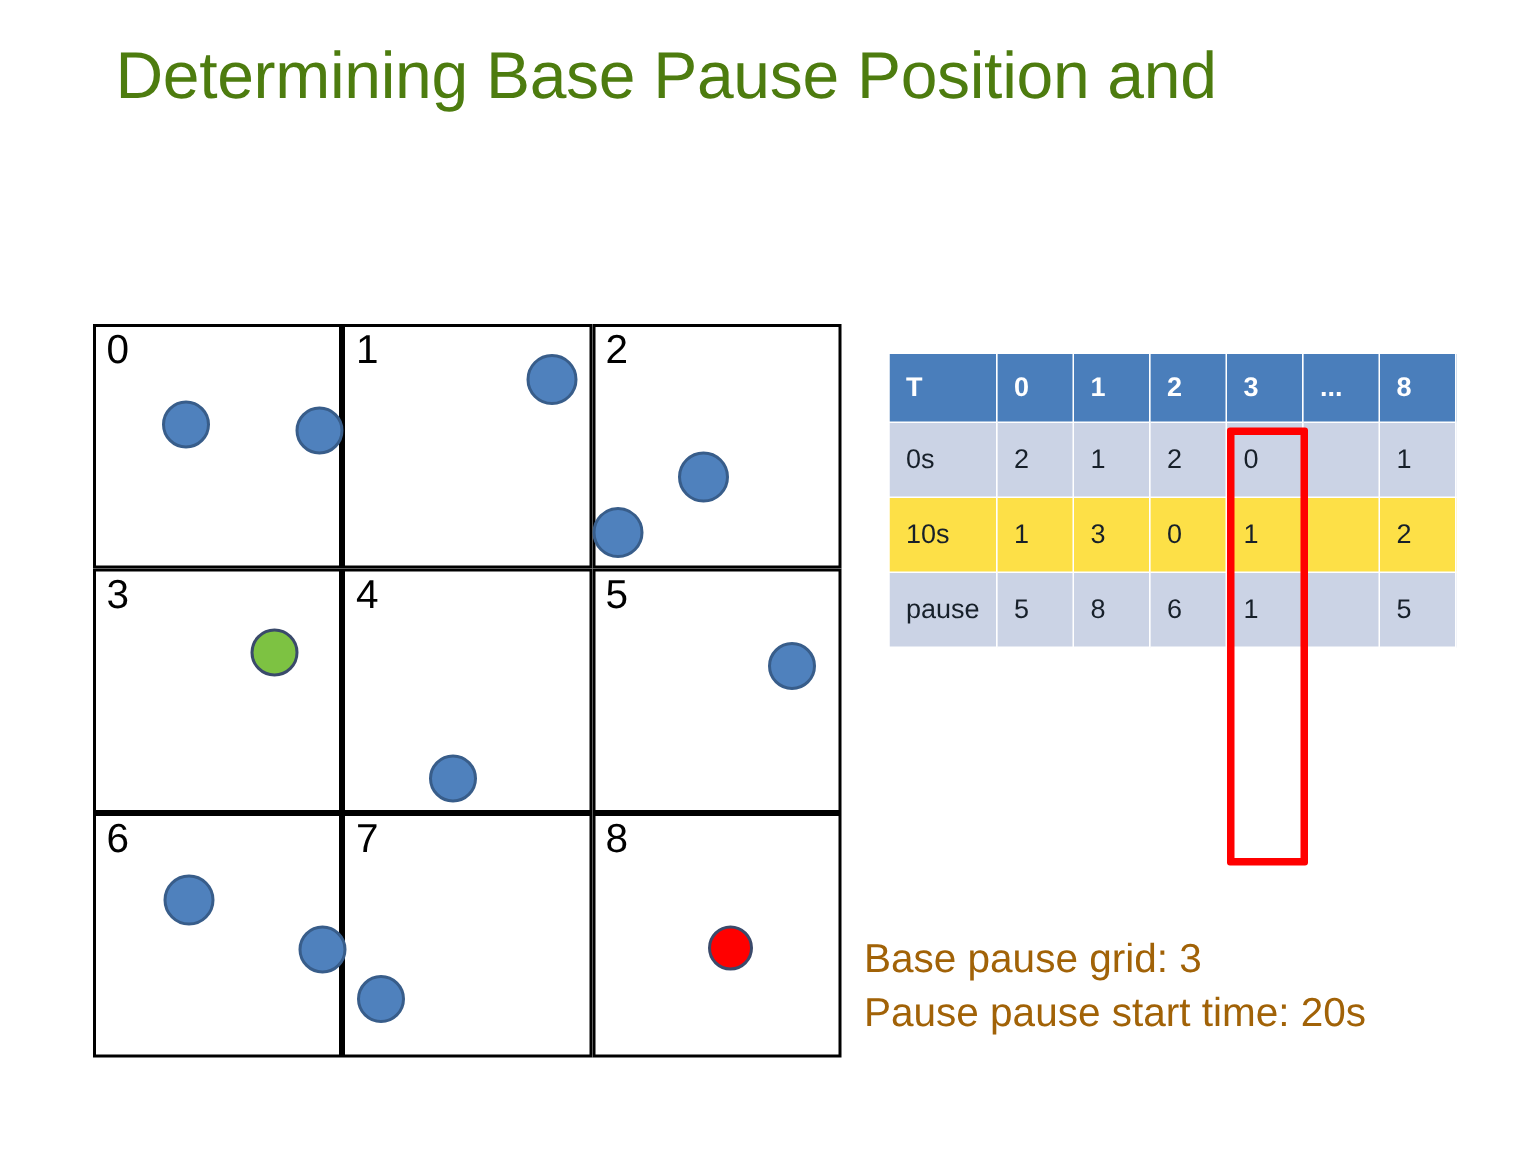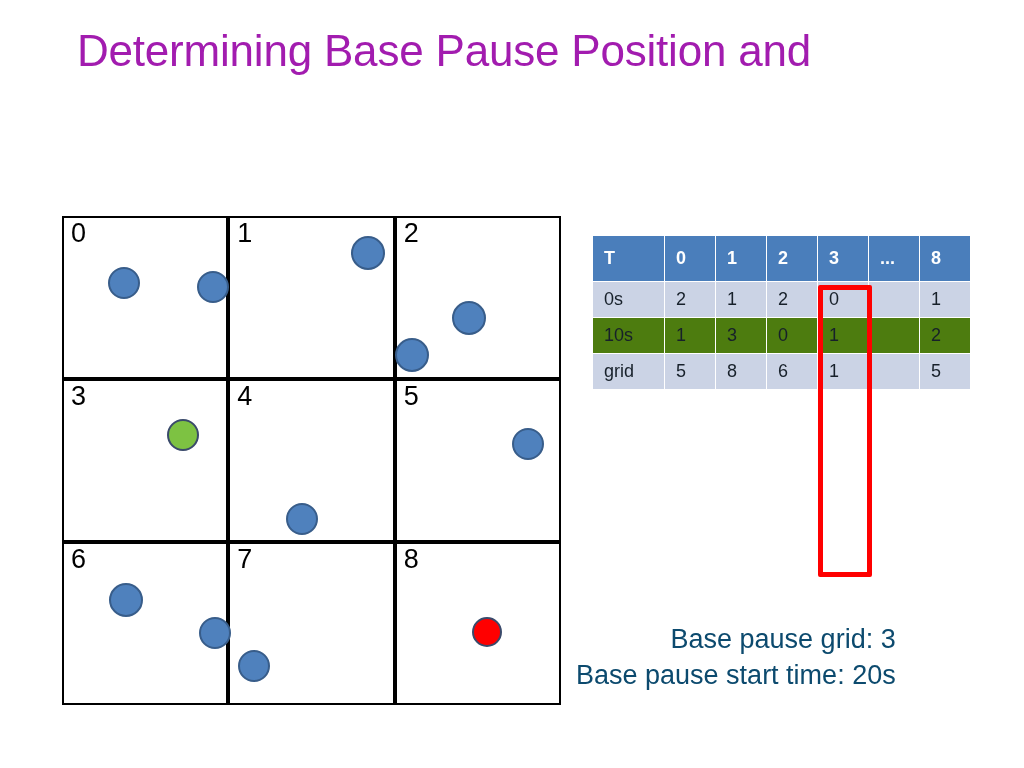--- a/index.html
+++ b/index.html
@@ -20,21 +20,21 @@
   
   #slide-title {
     position: absolute;
     left: 0;
     top: 24px;
     width: 888px;
     text-align: center;
     font-size: 44px;
     line-height: 1.22;
     font-weight: 400;
-    color: #a21caf;
+    color: #4d7c0f;
     letter-spacing: -0.2px;
   }
   #slide-title .title-line {
     display: block;
   }
 
   
   #grid-panel {
     position: absolute;
     left: 62px;
@@ -74,41 +74,41 @@
     position: absolute;
     left: 592px;
     top: 235px;
     border-collapse: collapse;
     font-size: 18px;
   }
   #count-table th,
   #count-table td {
     box-sizing: border-box;
     width: 51px;
-    height: 36px;
+    height: 50px;
     padding: 0 0 0 11px;
     text-align: left;
     vertical-align: middle;
     border: 1.5px solid #ffffff;
     font-weight: 400;
     color: #17202a;
   }
   #count-table th.col-t,
   #count-table td.col-t {
     width: 72px;
   }
   #count-table thead th {
     background: #4A7EBB;
     color: #ffffff;
     font-weight: 700;
     font-size: 18px;
     height: 46px;
   }
   #count-table tbody tr.row-odd td  { background: #CBD3E5; }
-  #count-table tbody tr.row-even td { background: #4d7c0f; }
+  #count-table tbody tr.row-even td { background: #fde047; }
 
   #highlight-box {
     position: absolute;
     left: 818px;
     top: 285px;
     width: 54px;
     height: 292px;
     border: 5px solid #FF0000;
     box-sizing: border-box;
     border-radius: 2px;
@@ -116,22 +116,21 @@
     pointer-events: none;
   }
 
   
   #footnotes {
     position: absolute;
     left: 576px;
     top: 622px;
     font-size: 27px;
     line-height: 1.32;
-    color: #0c4a6e;
-    text-align: right;
+    color: #a16207;
   }
   #footnotes .foot-line { display: block; white-space: nowrap; }
 </style>
 </head>
 <body>
 
 <div id="slide-title">
   <span class="title-line">Determining Base Pause Position and</span>
 </div>
 
@@ -202,29 +201,29 @@
       <tr class="row-even">
         <td class="col-t">10s</td>
         <td>1</td>
         <td>3</td>
         <td>0</td>
         <td>1</td>
         <td></td>
         <td>2</td>
       </tr>
       <tr class="row-odd">
-        <td class="col-t">grid</td>
+        <td class="col-t">pause</td>
         <td>5</td>
         <td>8</td>
         <td>6</td>
         <td>1</td>
         <td></td>
         <td>5</td>
       </tr>
     </tbody>
 </table>
 
 <div id="highlight-box"></div>
 
 <div id="footnotes">
   <span class="foot-line">Base pause grid: 3</span>
-  <span class="foot-line">Base pause start time: 20s</span>
+  <span class="foot-line">Pause pause start time: 20s</span>
 </div>
 
 </body></html>

